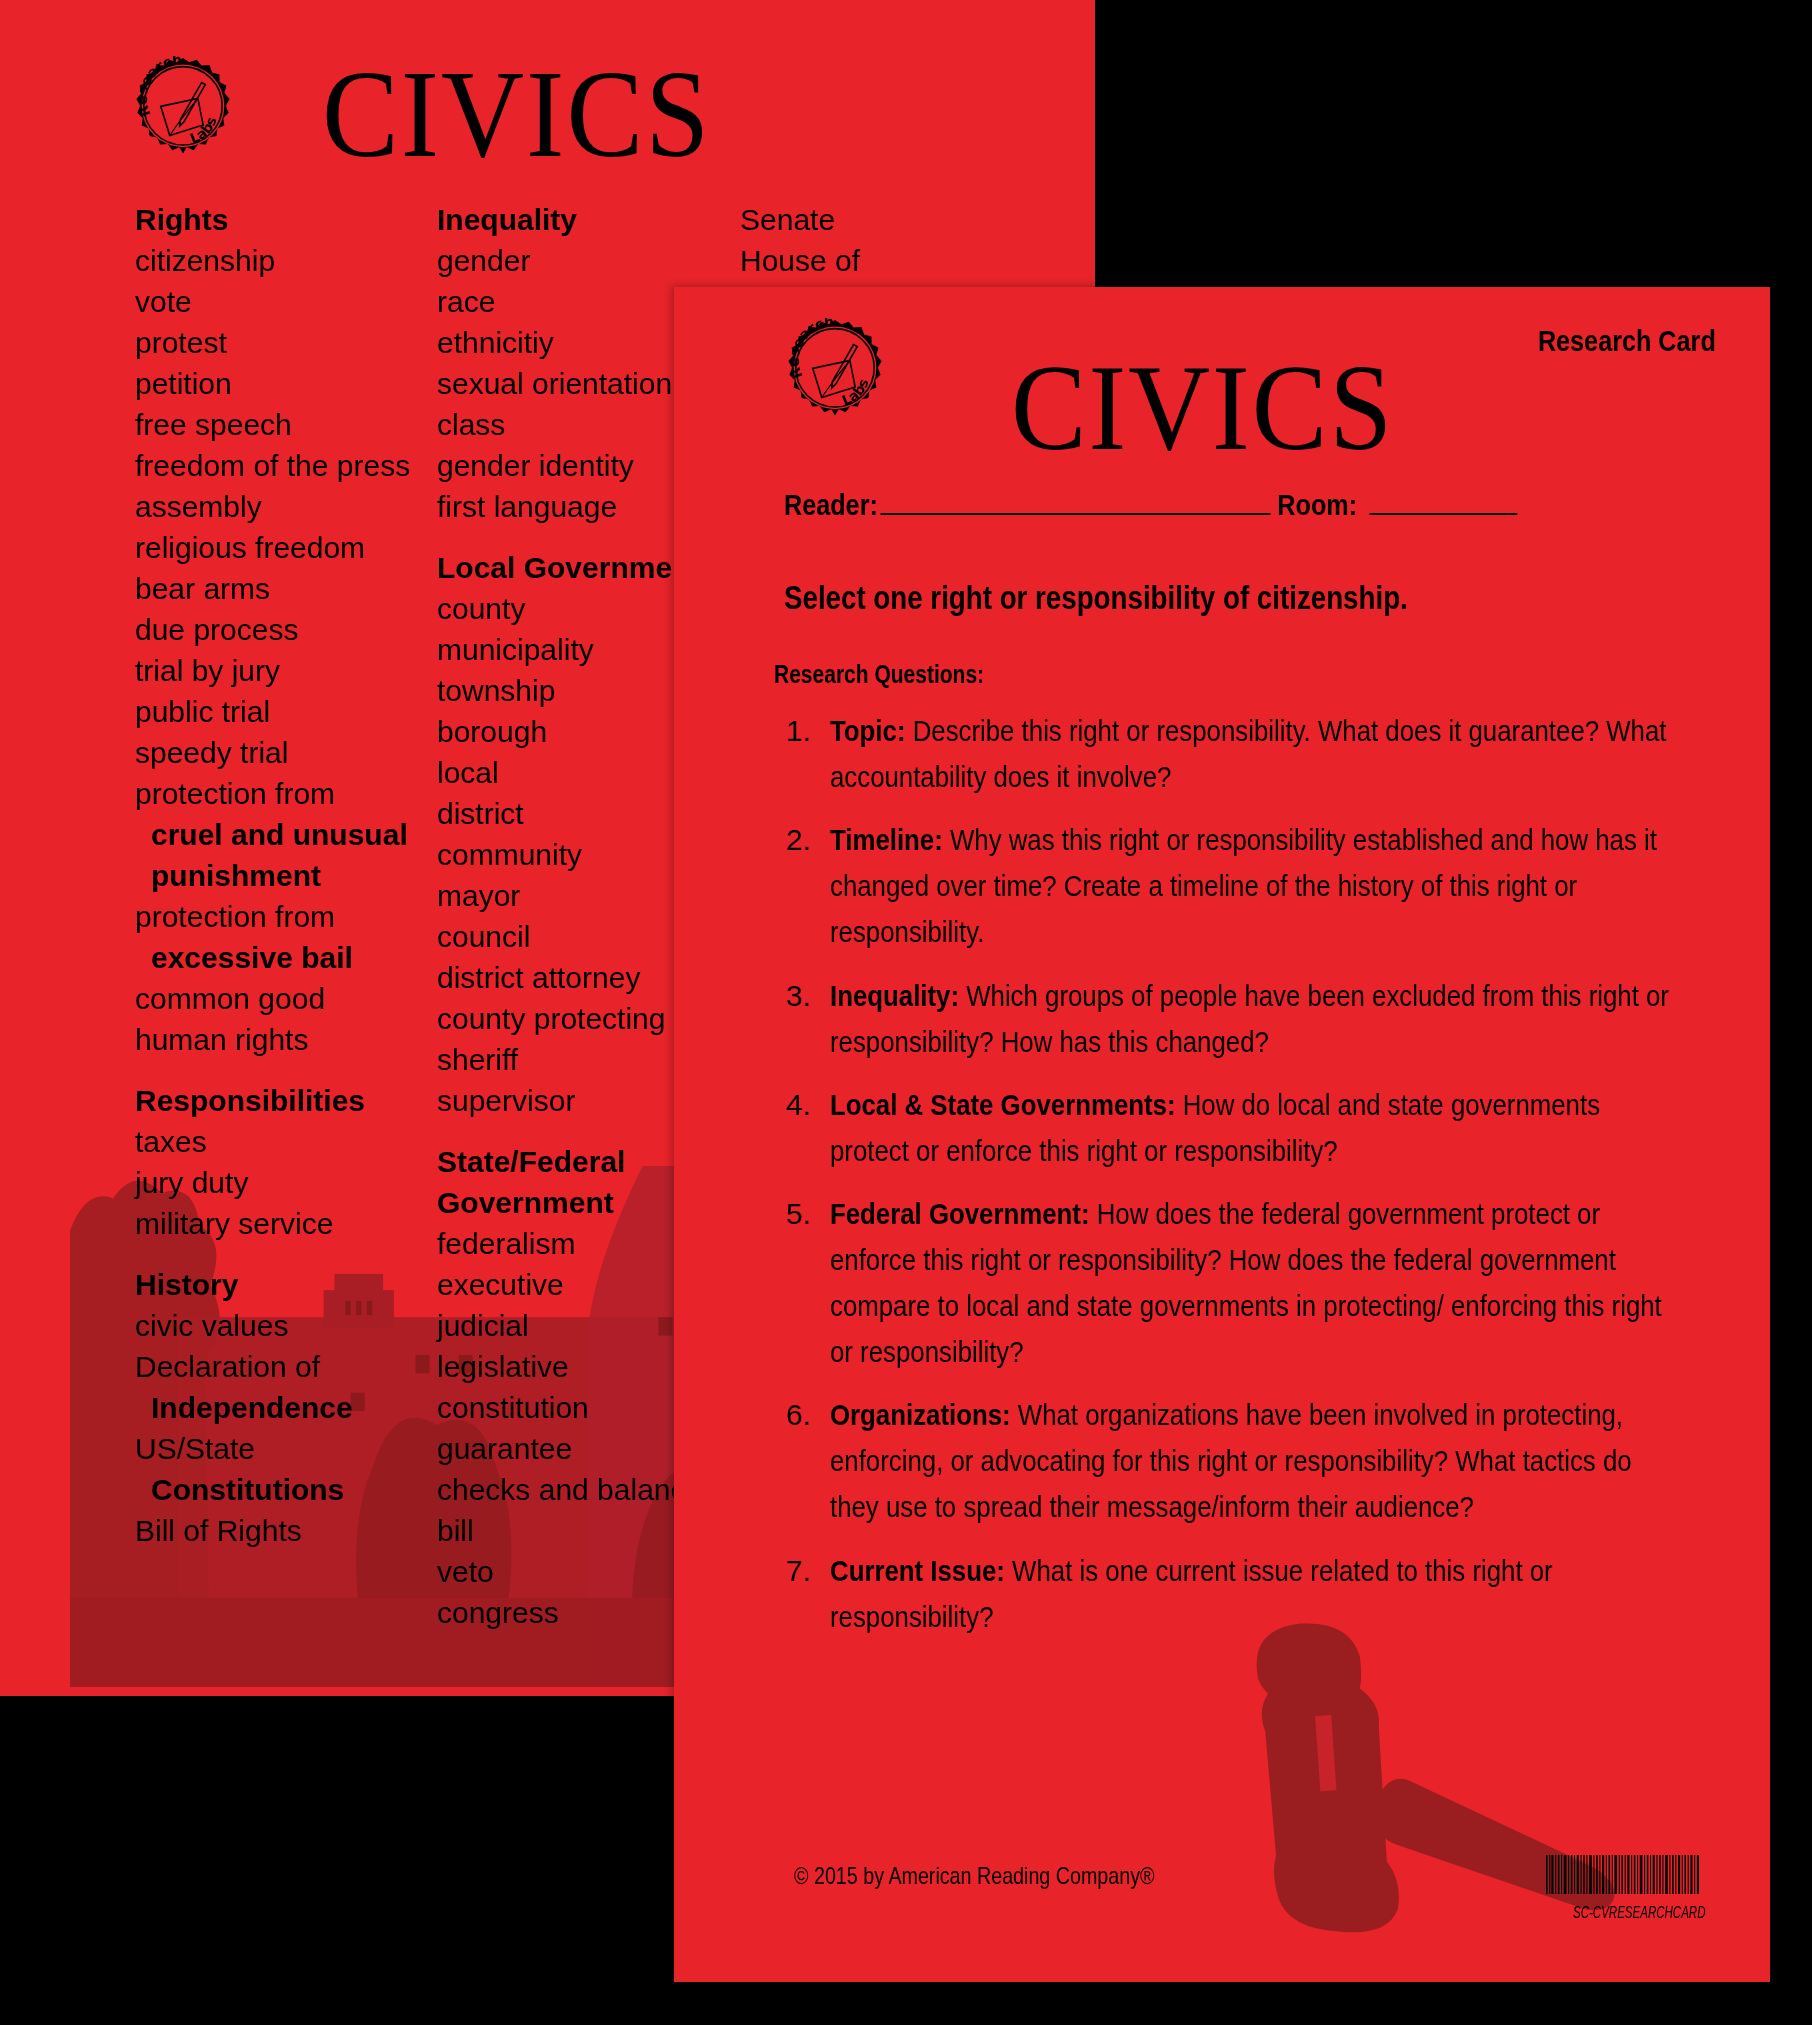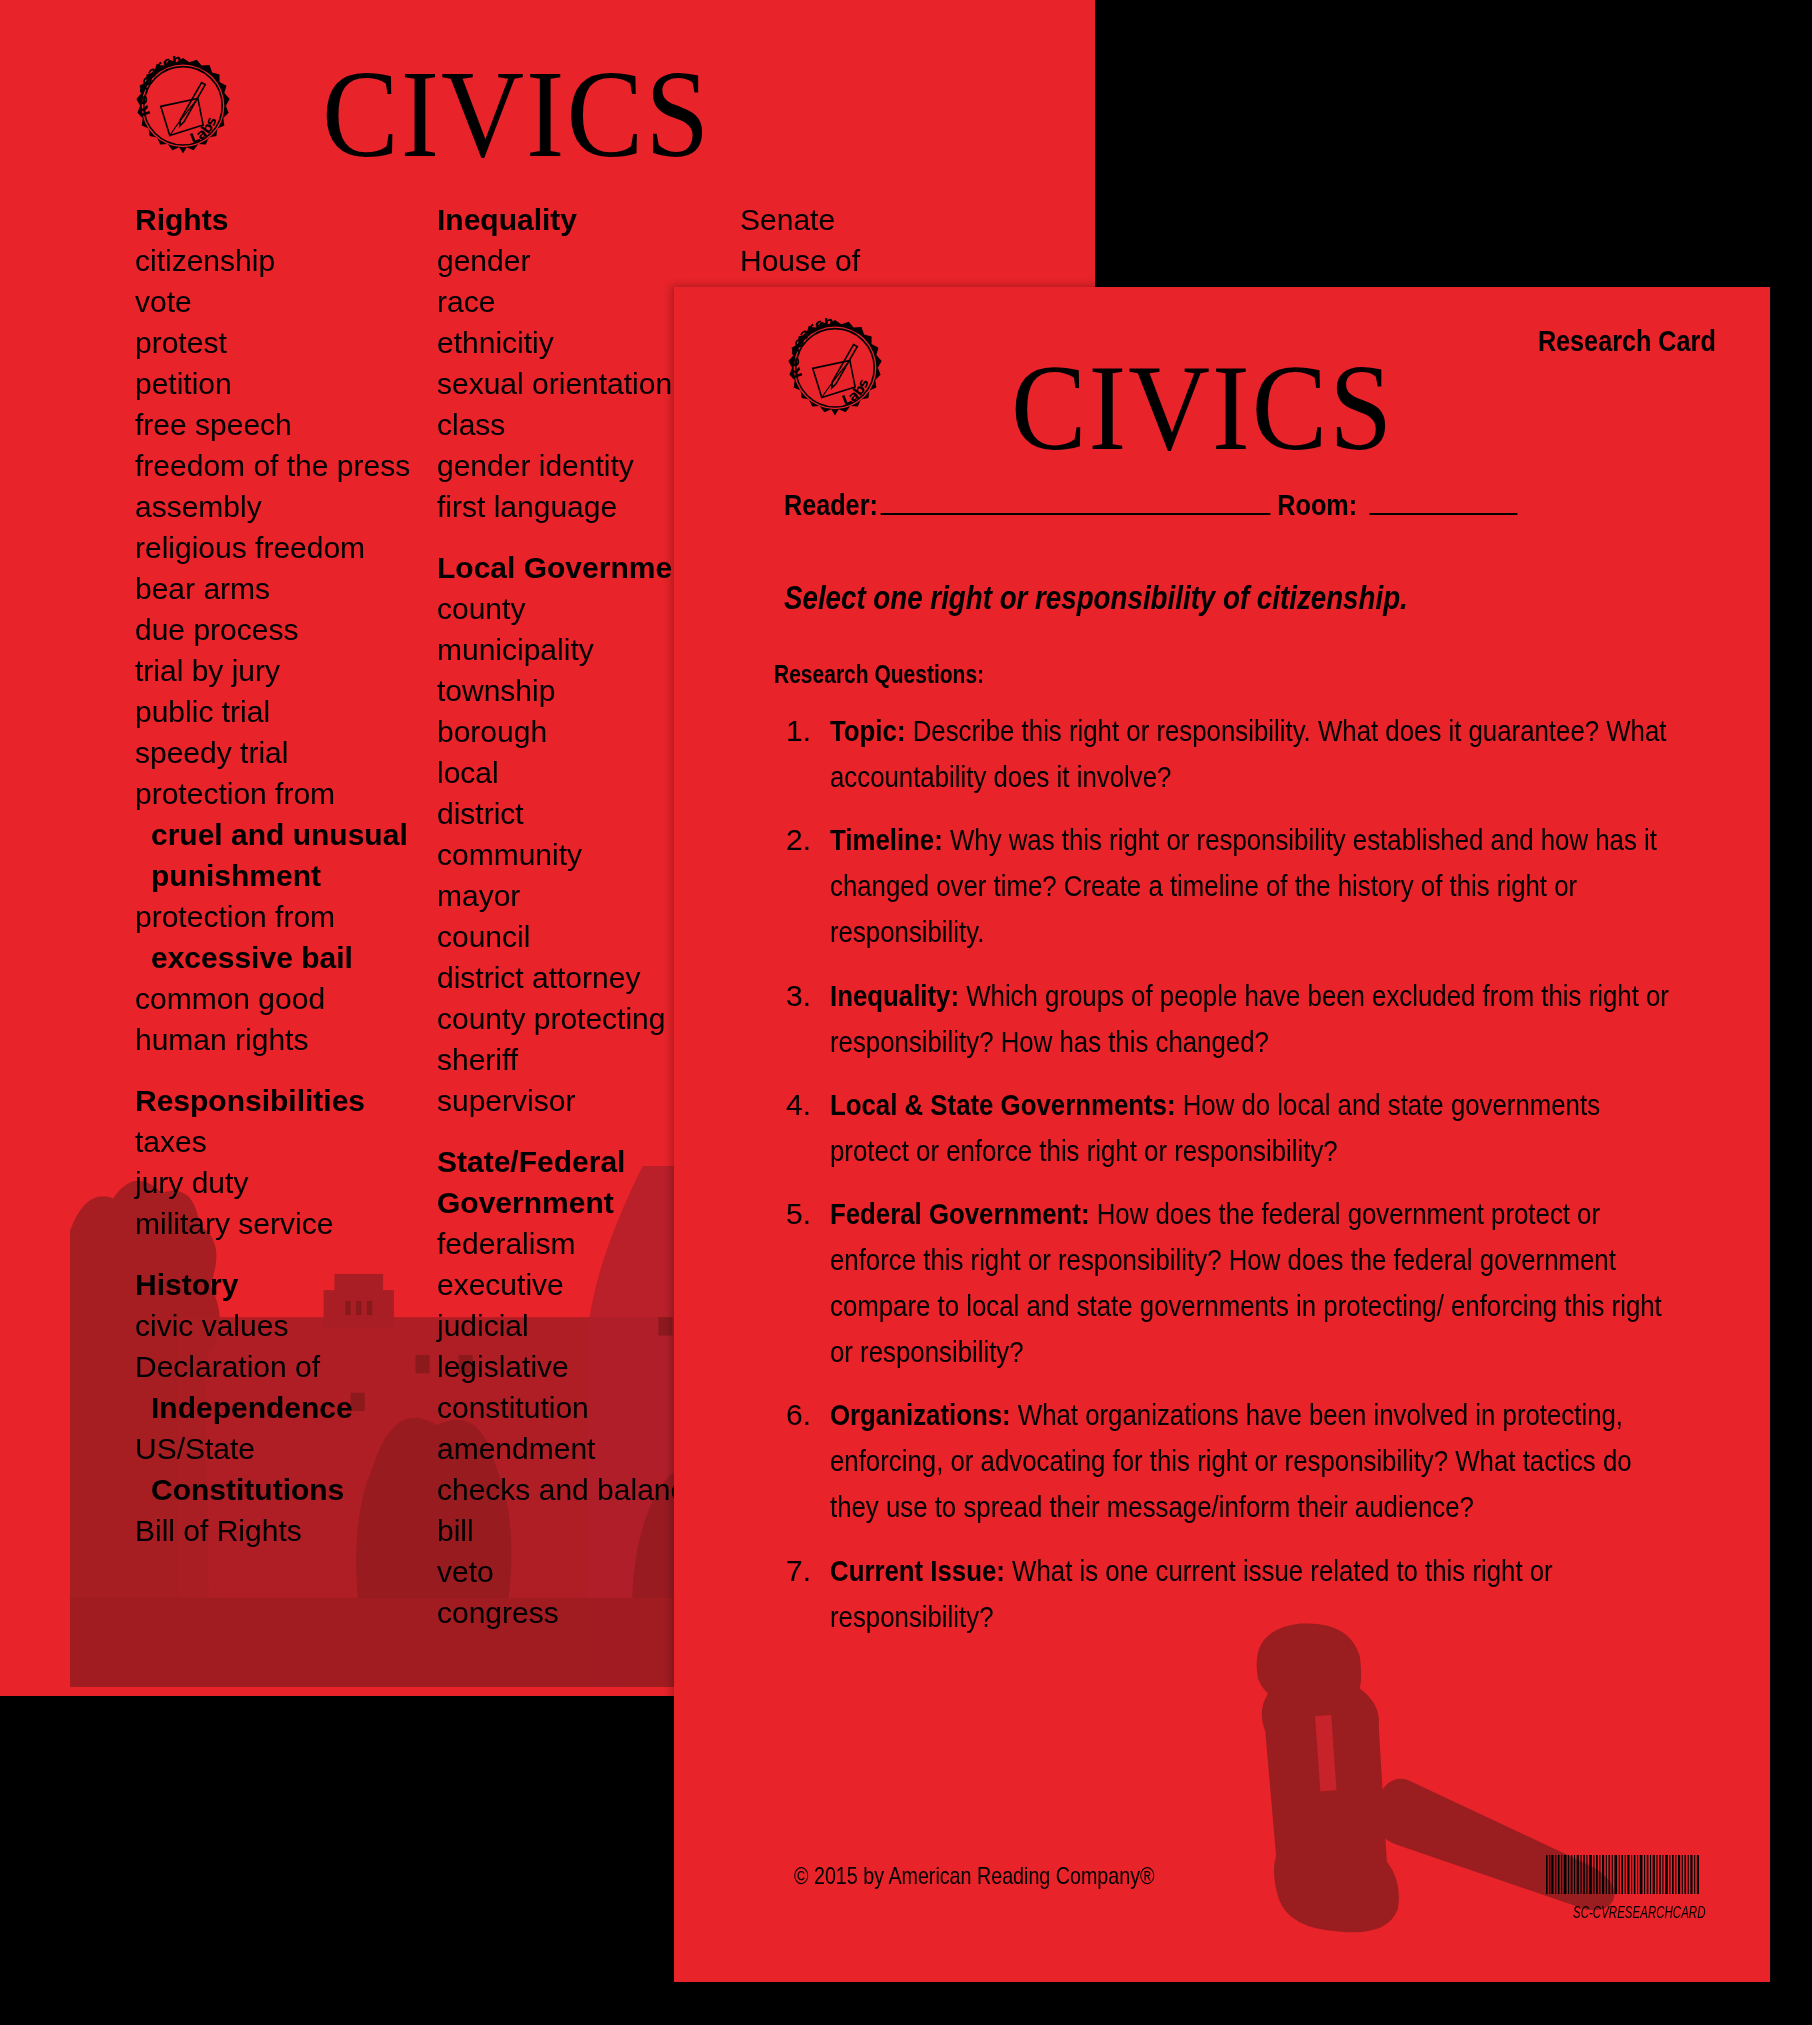--- a/index.html
+++ b/index.html
@@ -37,21 +37,21 @@
   .cond { display:inline-block; transform:scaleX(0.84); transform-origin:left top; white-space:nowrap; }
 
   #research-card-label { position:absolute; right:54px; top:37px; font-size:30px; font-weight:700; }
   #research-card-label .cond { transform-origin:right top; }
 
   #reader-row { position:absolute; left:110px; top:201px; font-size:30px; font-weight:700; white-space:nowrap; }
   .fill-line { display:inline-block; border-bottom:2.7px solid #000; vertical-align:baseline; height:5.4px; }
   #reader-line { width:464px; margin-left:3.2px; }
   #room-line { width:176px; margin-left:15px; }
 
-  #prompt { position:absolute; left:110px; top:292px; font-size:33px; font-weight:700; white-space:nowrap;font-style:italic; }
+  #prompt { position:absolute; left:110px; top:292px; font-size:33px; font-weight:700; white-space:nowrap; }
   #rq-heading { position:absolute; left:100px; top:373px; font-size:25px; font-weight:700; white-space:nowrap; }
 
   #questions { position:absolute; left:112px; top:421px; width:1026px; font-size:30px; line-height:46px; }
   .q { position:relative; padding-left:44px; margin-bottom:17.3px; }
   .q .num { position:absolute; left:0; top:0; }
   .q .body { display:block; transform:scaleX(0.86); transform-origin:left top; width:994px; }
   .q .label { font-weight:700; }
 
   #copyright { position:absolute; left:120px; top:1575px; font-size:24px; white-space:nowrap; }
   #copyright .cond { transform:scaleX(0.82); }
@@ -178,21 +178,21 @@
       <div>supervisor</div>
     </div>
     <div class="sec">
       <div class="head">State/Federal</div>
       <div class="head">Government</div>
       <div>federalism</div>
       <div>executive</div>
       <div>judicial</div>
       <div>legislative</div>
       <div>constitution</div>
-      <div>amendment</div>
+      <div>guarantee</div>
       <div>checks and balances</div>
       <div>bill</div>
       <div>veto</div>
       <div>congress</div>
     </div>
   </div>
 
   <div class="col" id="col3">
     <div>Senate</div>
     <div>House of</div>

